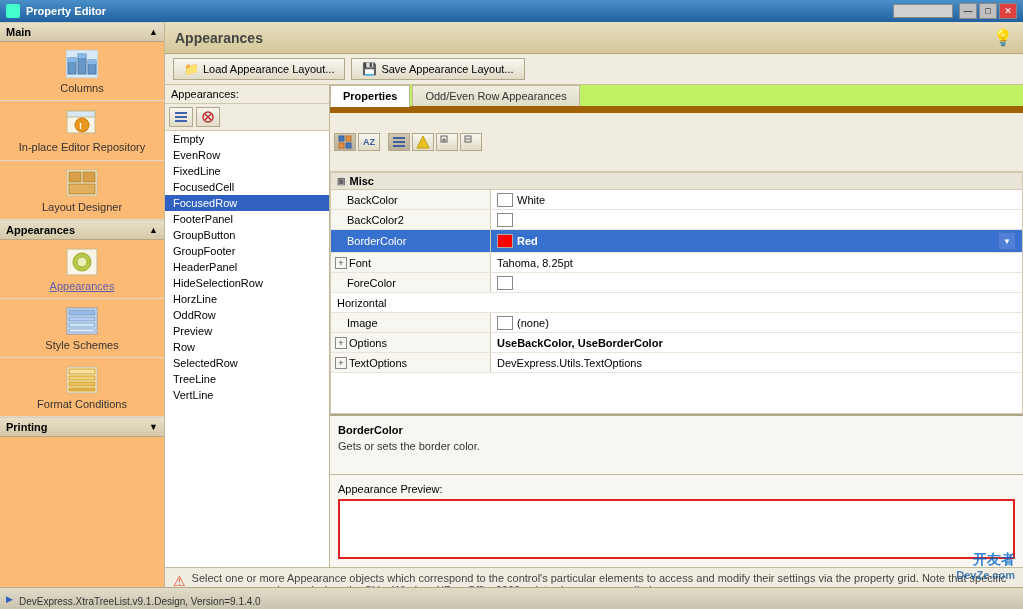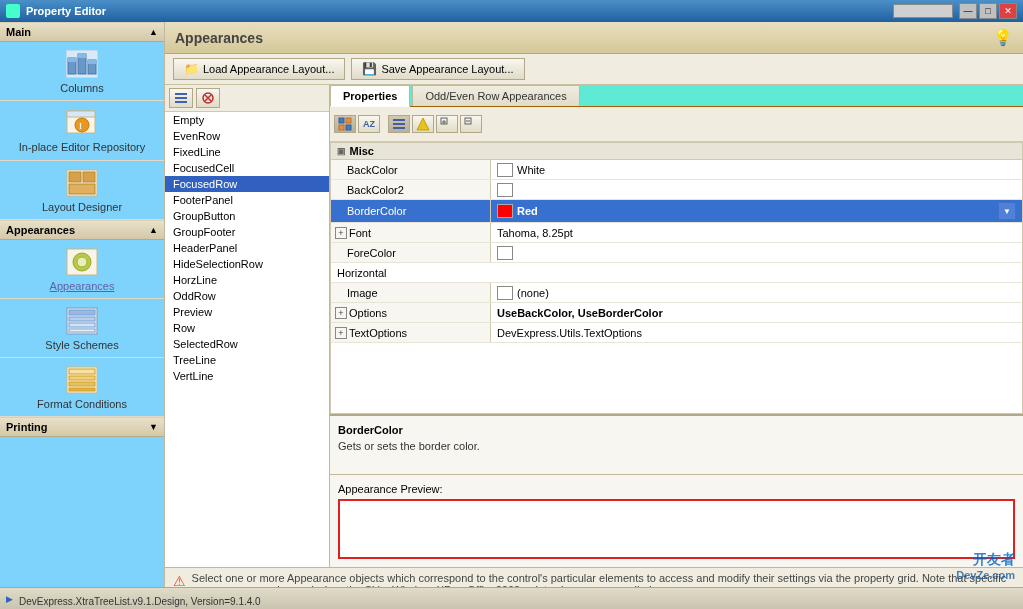--- a/index.html
+++ b/index.html
@@ -23,21 +23,21 @@
       font-size: 9px; display: flex; align-items: center; justify-content: center;
       cursor: pointer; color: #000;
     }
     .title-bar-btn.close { background: #e04040; color: white; }
     
     .main-container { display: flex; height: calc(609px - 22px); }
     
     
     .sidebar {
       width: 165px;
-      background: #7dd3fc;
+      background: #fdba74;
       border-right: 1px solid #c0b89c;
       display: flex;
       flex-direction: column;
       overflow-y: auto;
     }
     
     .sidebar-section-header {
       background: linear-gradient(to bottom, #e8e0c8, #d4c8a8);
       border-bottom: 1px solid #b8a888;
       border-top: 1px solid #d8d0b8;
@@ -162,22 +162,22 @@
     .properties-panel {
       flex: 1;
       display: flex;
       flex-direction: column;
       background: #f8f6f0;
     }
     
     
     .tabs-bar {
       display: flex;
-      background: #5eead4;
-      border-bottom: 1px solid #a16207;
+      background: #bef264;
+      border-bottom: 7px solid #a16207;
     }
     .tab {
       padding: 4px 12px;
       font-size: 11px;
       cursor: pointer;
       border: 1px solid #c0b898;
       border-bottom: none;
       background: linear-gradient(to bottom, #f0ede0, #e0dcc8);
       margin-right: 2px;
       color: #333;
@@ -188,21 +188,21 @@
       color: #000;
       font-weight: bold;
       margin-bottom: -1px;
       z-index: 1;
     }
     
     
     .prop-toolbar {
       background: #f0ede0;
       border-bottom: 1px solid #d0c8b0;
-      padding: 8px 4px;
+      padding: 20px 4px;
       display: flex;
       gap: 2px;
       align-items: center;
     }
     .prop-tool-btn {
       width: 22px; height: 18px;
       background: linear-gradient(to bottom, #f8f6f0, #e0dcc8);
       border: 1px solid #b0a888;
       display: flex; align-items: center; justify-content: center;
       cursor: pointer; font-size: 9px; color: #444;
@@ -469,20 +469,21 @@
       </button>
       <button class="toolbar-btn">
         <span class="disk-icon-small">💾</span>
         <span>Save Appearance Layout...</span>
       </button>
     </div>
 
     <div class="content-area">
 
       <div class="appearances-panel">
+        <div class="appearances-label">Appearances:</div>
         <div class="appearances-toolbar">
           <div class="app-toolbar-btn">
             <svg width="14" height="14" viewBox="0 0 14 14">
               <rect x="1" y="2" width="12" height="2" fill="#4060b0"></rect>
               <rect x="1" y="6" width="12" height="2" fill="#4060b0"></rect>
               <rect x="1" y="10" width="12" height="2" fill="#4060b0"></rect>
             </svg>
           </div>
           <div class="app-toolbar-btn">
             <svg width="14" height="14" viewBox="0 0 14 14">

